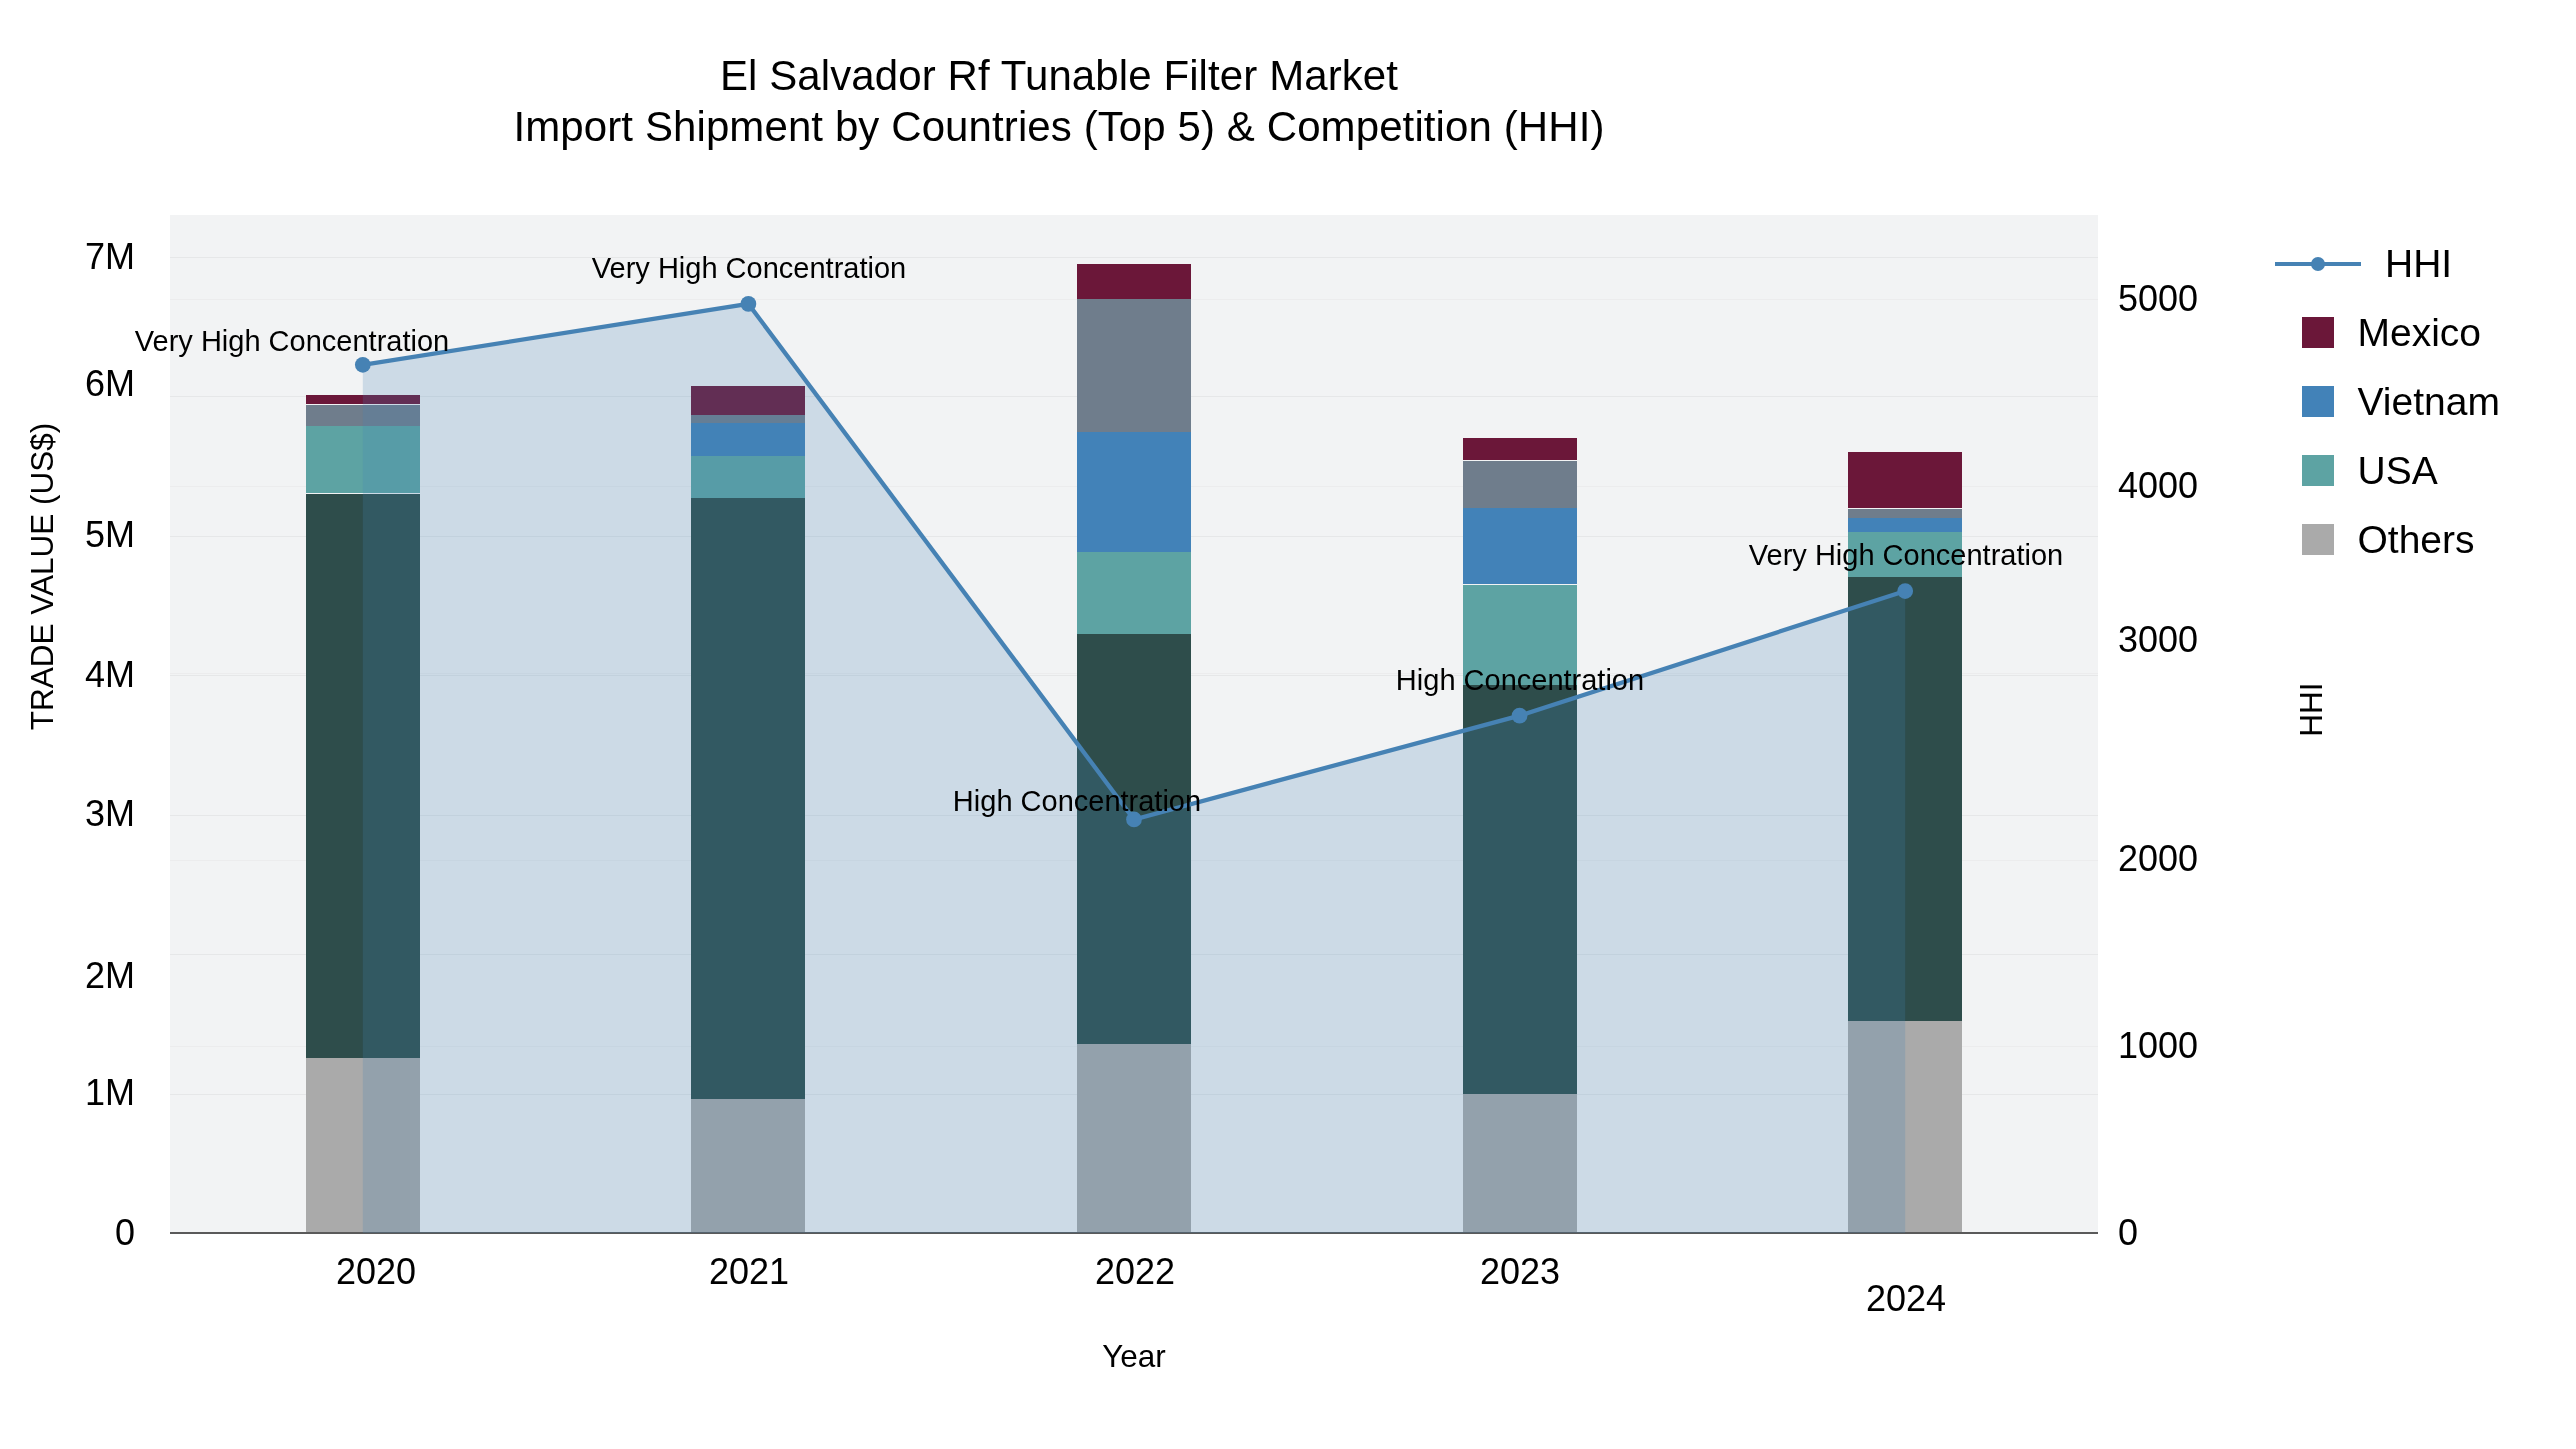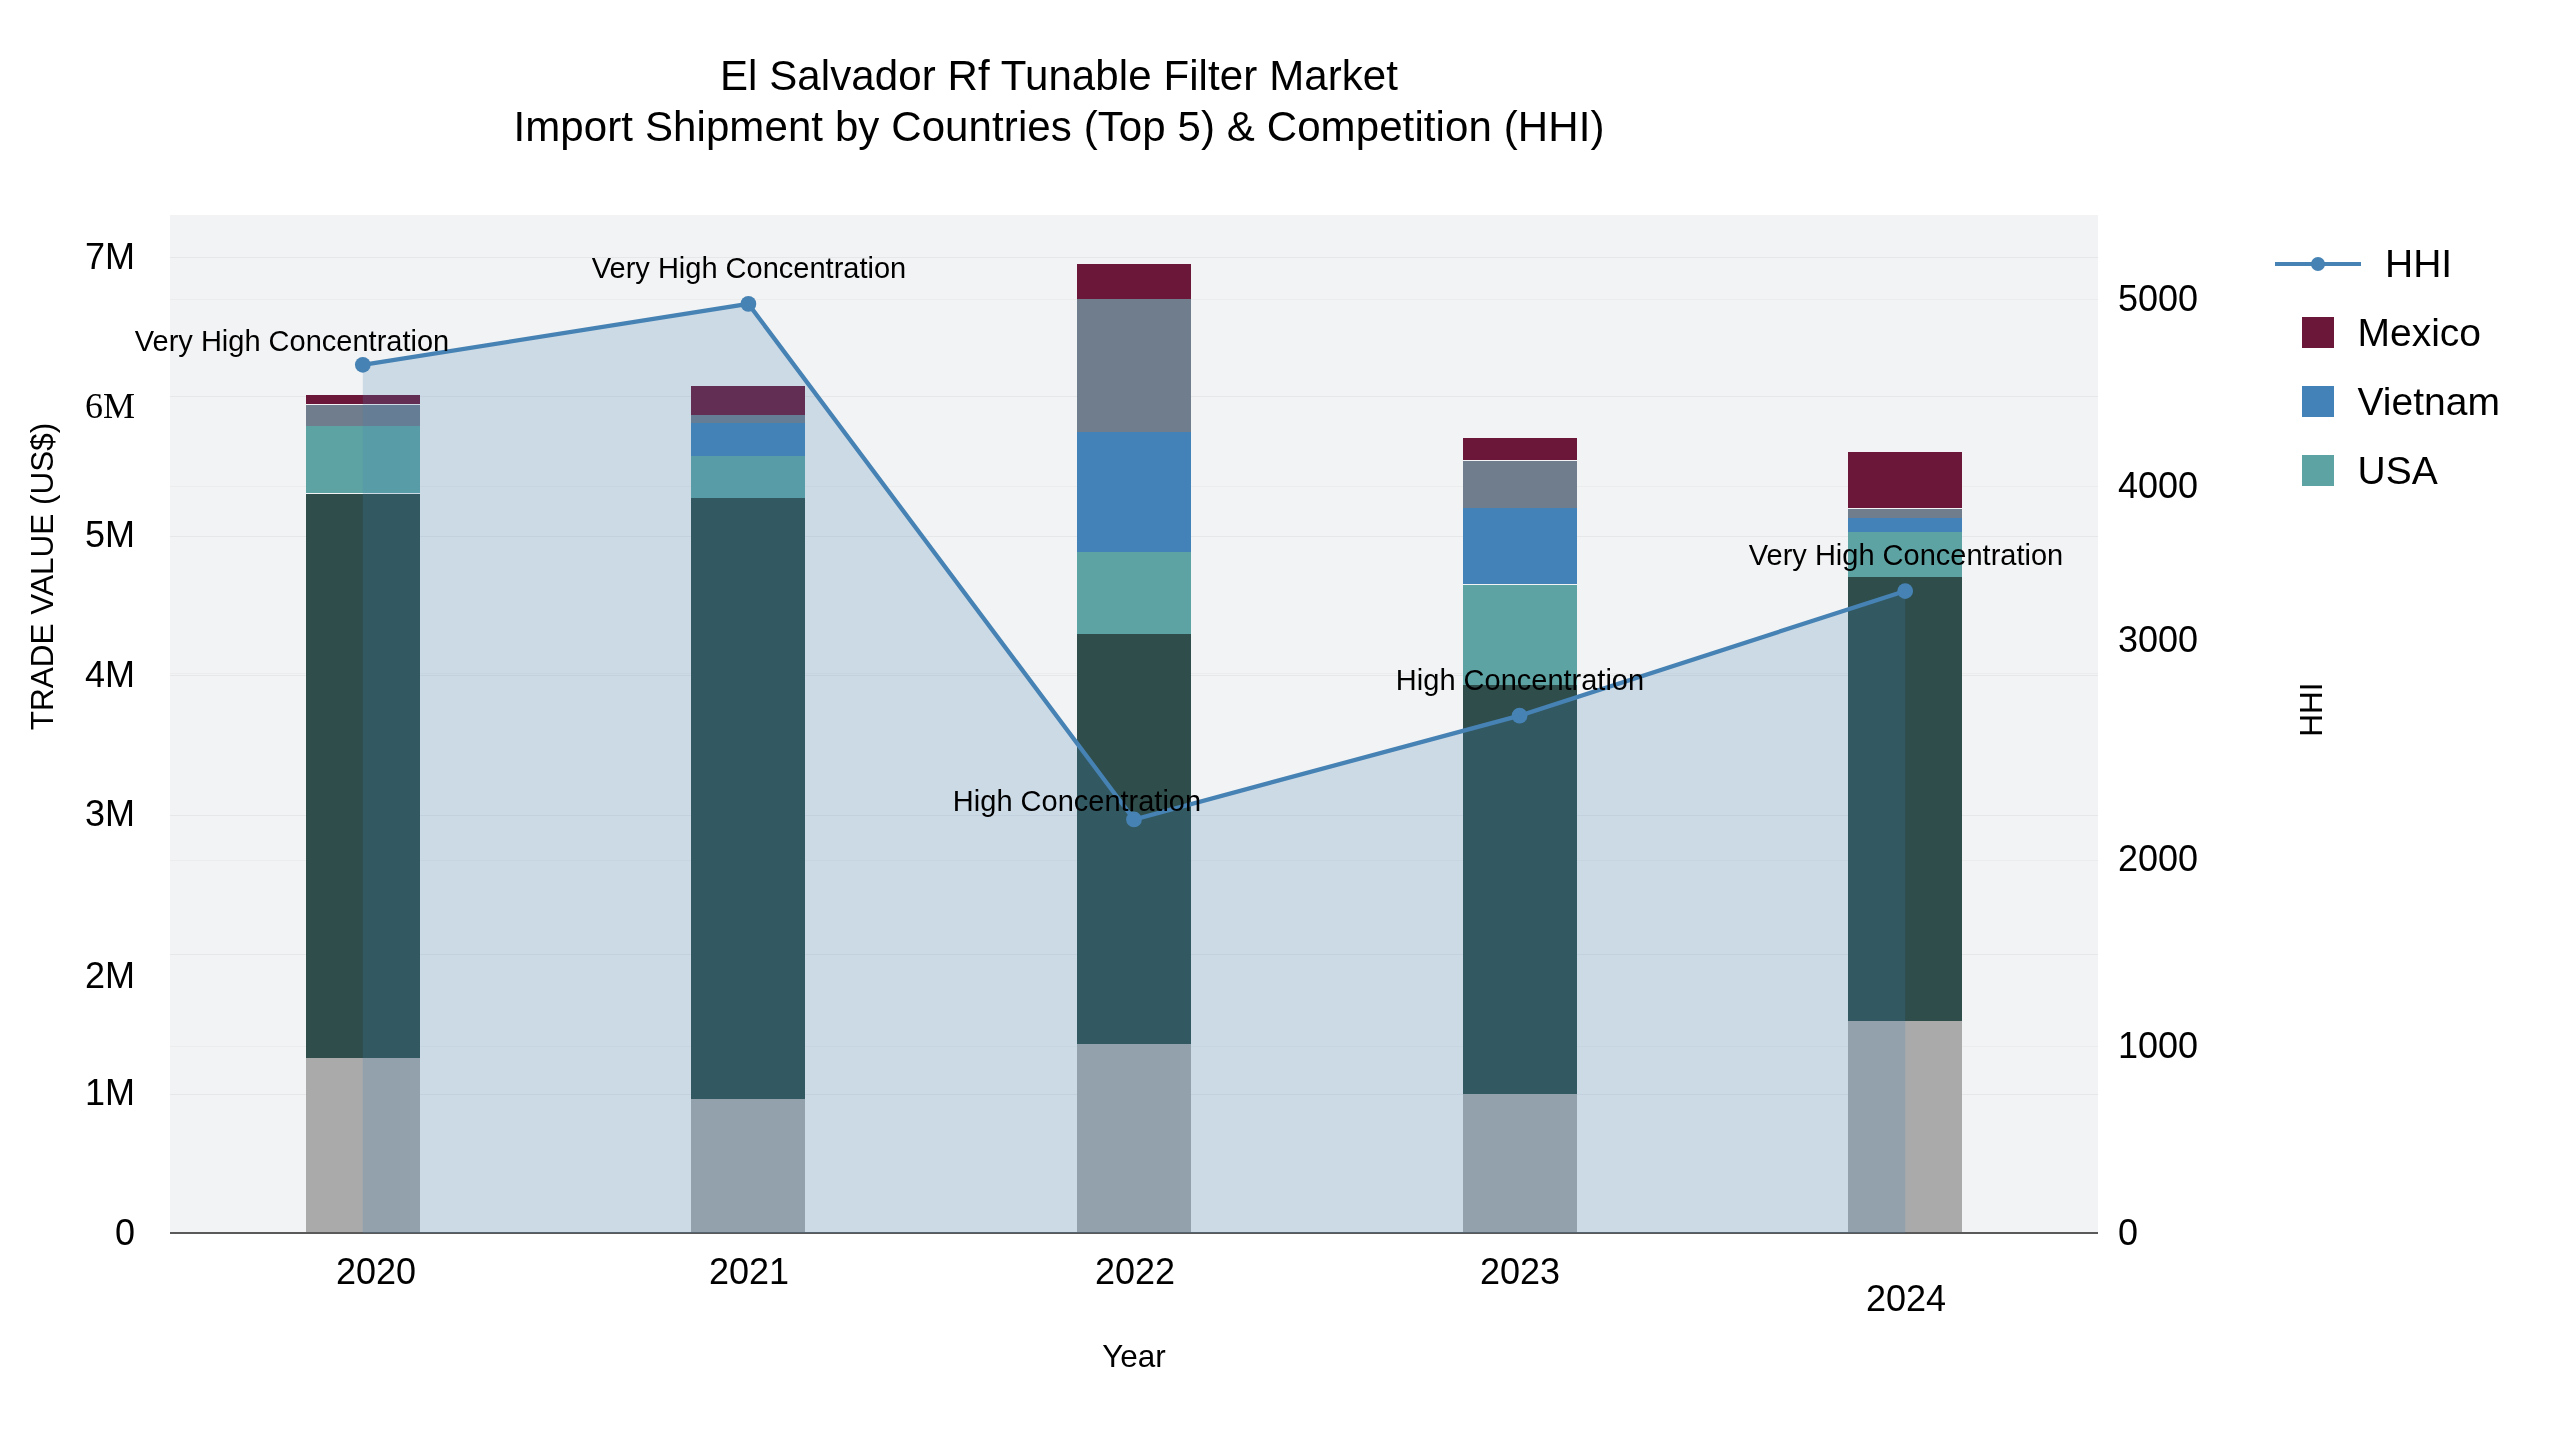--- a/index.html
+++ b/index.html
@@ -115,21 +115,21 @@
   </div>
   <div id="baseline"></div>
 
   <div id="axes">
       <div class="ytick" style="top: 1233px;">0</div>
       <div class="ytick" style="top: 1093px;">1M</div>
       <div class="ytick" style="top: 976px;">2M</div>
       <div class="ytick" style="top: 814px;">3M</div>
       <div class="ytick" style="top: 675px;">4M</div>
       <div class="ytick" style="top: 535px;">5M</div>
-      <div class="ytick" style="top: 406px; font-family: Liberation Serif, serif;">6M</div>
+      <div class="ytick" style="top: 384px;">6M</div>
       <div class="ytick" style="top: 257px;">7M</div>
       <div class="y2tick" style="top: 1233px;">0</div>
       <div class="y2tick" style="top: 1046px;">1000</div>
       <div class="y2tick" style="top: 859px;">2000</div>
       <div class="y2tick" style="top: 640px;">3000</div>
       <div class="y2tick" style="top: 486px;">4000</div>
       <div class="y2tick" style="top: 299px;">5000</div>
       <div class="xtick" style="left: 376px;">2020</div>
       <div class="xtick" style="left: 749px;">2021</div>
       <div class="xtick" style="left: 1135px;">2022</div>
@@ -167,20 +167,25 @@
       <div class="leg-row">
         <span style="width: 27px; flex: 0 0 auto;"></span>
         <span class="leg-swatch" style="background: rgb(66, 130, 184);"></span>
         <span class="leg-label">Vietnam</span>
       </div>
       <div class="leg-row">
         <span style="width: 27px; flex: 0 0 auto;"></span>
         <span class="leg-swatch" style="background: rgb(93, 163, 163);"></span>
         <span class="leg-label">USA</span>
       </div>
+      <div class="leg-row">
+        <span style="width: 27px; flex: 0 0 auto;"></span>
+        <span class="leg-swatch" style="background: rgb(170, 170, 170);"></span>
+        <span class="leg-label">Others</span>
+      </div>
     </div>
 <div class="ann" style="left: 292px; top: 325px;">Very High Concentration</div>
     <div class="ann" style="left: 749px; top: 252px;">Very High Concentration</div>
     <div class="ann" style="left: 1077px; top: 785px;">High Concentration</div>
     <div class="ann" style="left: 1520px; top: 664px;">High Concentration</div>
     <div class="ann" style="left: 1906px; top: 539px;">Very High Concentration</div>
   </div>
 
 
 </body></html>

